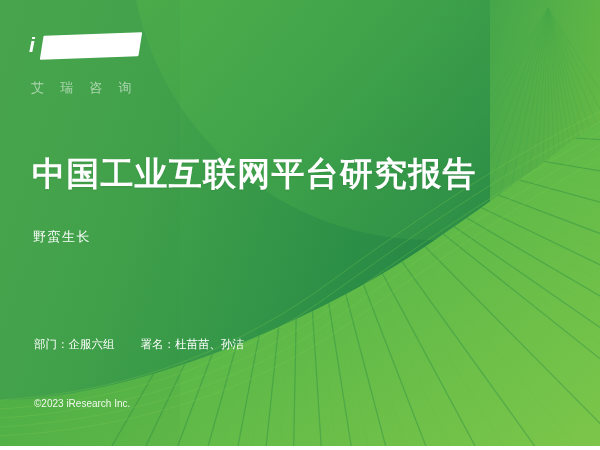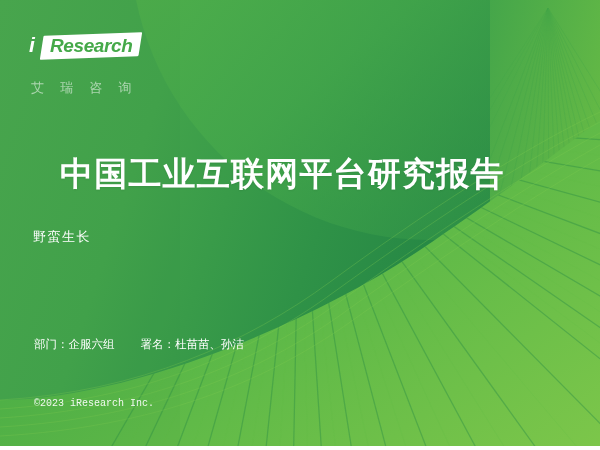--- a/index.html
+++ b/index.html
@@ -93,21 +93,20 @@
     position: absolute;
     left: 32px;
     top: 152px;
     font-size: 33px;
     font-weight: bold;
     color: #ffffff;
     letter-spacing: 1.2px;
     white-space: nowrap;
     font-family: "DejaVu Sans", "Liberation Sans", sans-serif;
     text-shadow: 0 1px 2px rgba(0,0,0,0.08);
-    margin-left: 28px;
   }
   .subtitle {
     position: absolute;
     left: 33px;
     top: 228px;
     font-size: 13px;
     color: #ffffff;
     letter-spacing: 1.5px;
     white-space: nowrap;
     font-family: "DejaVu Sans", "Liberation Sans", sans-serif;
@@ -122,21 +121,21 @@
     font-family: "DejaVu Sans", "Liberation Sans", sans-serif;
   }
   .meta .gap { display: inline-block; width: 26px; }
   .copyright {
     position: absolute;
     left: 34px;
     top: 398px;
     font-size: 10px;
     color: rgba(255,255,255,0.92);
     white-space: nowrap;
-    font-family: Liberation Mono, monospace;
+    font-family: Liberation Sans, sans-serif;
   }
 </style>
 </head>
 <body>
 
 <div id="slide">
 
   <svg class="bg-svg" viewBox="0 0 600 446" preserveAspectRatio="none">
     <defs>
       <linearGradient id="gBase" x1="0" y1="0" x2="1" y2="0.25">
@@ -275,21 +274,20 @@
         <path d="M 600 158 C 531 197 436 261 346 325 C 264 382 156 427 0 436"></path>
       </g>
 
       <rect x="0" y="0" width="180" height="446" fill="#1e7e43" opacity="0.05"></rect>
     </g>
   </svg>
 
   <div class="logo">
     <div class="logo-mark">
       <div class="logo-slab"></div>
-      <span class="logo-research">Research</span>
       <span class="logo-i">i</span>
     </div>
     <div class="logo-sub">艾 瑞 咨 询</div>
   </div>
 
   <div class="title">中国工业互联网平台研究报告</div>
 
   <div class="subtitle">野蛮生长</div>
 
   <div class="meta">

